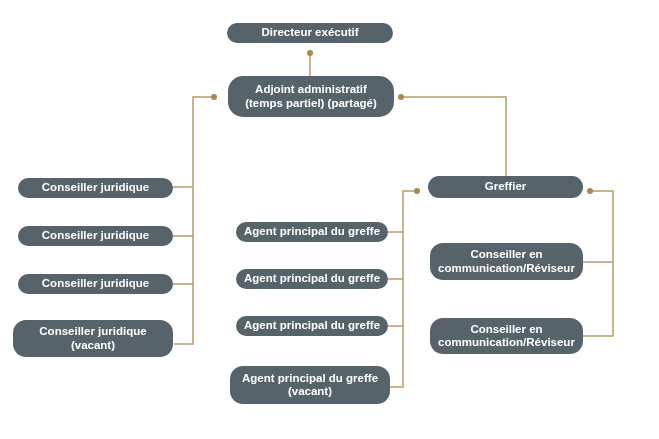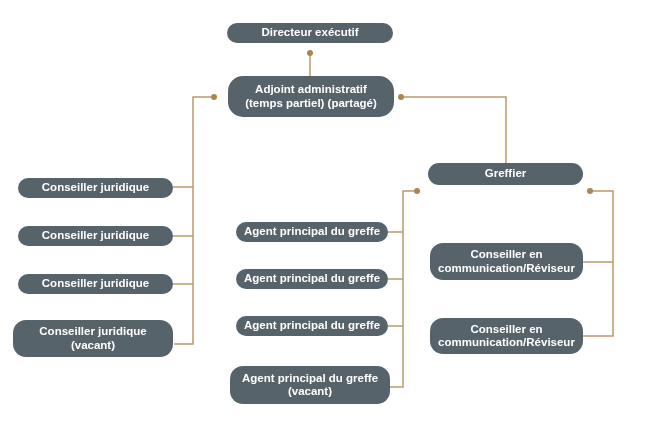--- a/index.html
+++ b/index.html
@@ -54,21 +54,21 @@
   #n-cj1        { left: 18px;  top: 178px; width: 155px; height: 20px; }
   #n-cj2        { left: 18px;  top: 226px; width: 155px; height: 20px; }
   #n-cj3        { left: 18px;  top: 274px; width: 155px; height: 20px; }
   #n-cj4        { left: 13px;  top: 320px; width: 160px; height: 37px; }
 
   #n-apg1       { left: 236px; top: 222px; width: 152px; height: 20px; }
   #n-apg2       { left: 236px; top: 269px; width: 152px; height: 20px; }
   #n-apg3       { left: 236px; top: 316px; width: 152px; height: 20px; }
   #n-apg4       { left: 230px; top: 366px; width: 160px; height: 38px; }
 
-  #n-greffier   { left: 428px; top: 163px; width: 155px; height: 22px; text-align: center; }
+  #n-greffier   { left: 428px; top: 176px; width: 155px; height: 22px; text-align: center; }
   #n-ccr1       { left: 430px; top: 243px; width: 153px; height: 37px; }
   #n-ccr2       { left: 430px; top: 318px; width: 153px; height: 36px; }
 </style>
 </head>
 <body>
 
 <div id="stage">
 
   <svg id="wires" viewBox="0 0 659 439" xmlns="http://www.w3.org/2000/svg">
 

